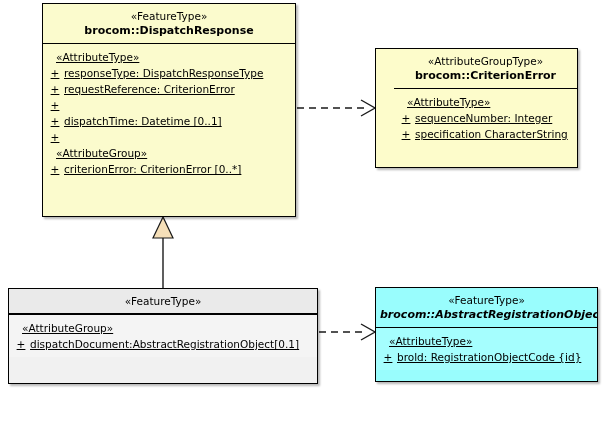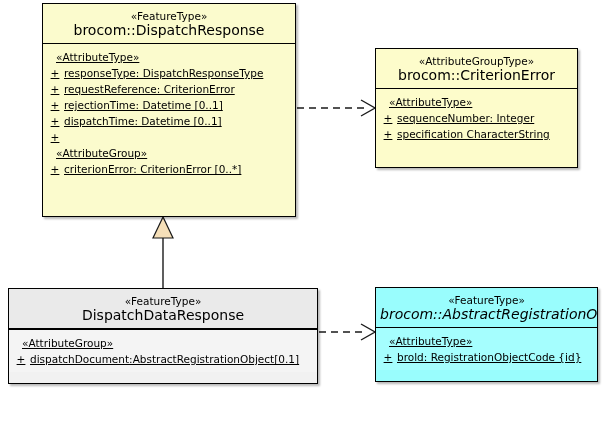--- a/index.html
+++ b/index.html
@@ -40,23 +40,23 @@
   }
 
   .stereotype {
     font-size: 10.5px;
     line-height: 14px;
     color: #000000;
     white-space: nowrap;
   }
 
   .class-name {
-    font-size: 14px;
+    font-size: 11px;
     line-height: 15px;
-    font-weight: normal;
+    font-weight: bold;
     color: #000000;
     white-space: nowrap;
     text-align: center;
   }
   .class-name.abstract {
     font-style: italic;
   }
 
   .uml-body {
     box-sizing: border-box;
@@ -93,20 +93,21 @@
   #box-dispatch-response {
     left: 42px;  top: 3px;  width: 254px; height: 214px;
     background: #fbfbcd;
   }
   #box-dispatch-response .uml-body { background: #fbfbcd; }
   #box-dispatch-response .uml-header { background: #fbfbcd; }
 
   #box-criterion-error {
     left: 375px; top: 48px; width: 203px; height: 120px;
     background: #fdfccb;
+    padding-left: 18px;
   }
   #box-criterion-error .uml-header { background: #fdfccb; }
   #box-criterion-error .uml-body { background: #fdfccb; }
 
   #box-dispatch-data-response {
     left: 8px;   top: 288px; width: 310px; height: 96px;
     background: #f1f1f1;
   }
   #box-dispatch-data-response .uml-header { background: #eaeaea; }
   #box-dispatch-data-response .uml-body   { background: #f4f4f4; }
@@ -161,21 +162,20 @@
       <div class="attr-row">
         <span class="attr-vis">+</span>
         <span class="attr-text">responseType: DispatchResponseType</span>
       </div>
       <div class="attr-row">
         <span class="attr-vis">+</span>
         <span class="attr-text">requestReference: CriterionError</span>
       </div>
       <div class="attr-row">
         <span class="attr-vis">+</span>
-        <span class="attr-text">rejectionTime: Datetime [0..1]</span>
       </div>
       <div class="attr-row">
         <span class="attr-vis">+</span>
         <span class="attr-text">dispatchTime: Datetime [0..1]</span>
       </div>
       <div class="attr-row">
         <span class="attr-vis">+</span>
       </div>
 
       <div class="group-label">«AttributeGroup»</div>
@@ -200,21 +200,20 @@
       <div class="attr-row">
         <span class="attr-vis">+</span>
         <span class="attr-text">specification CharacterString</span>
       </div>
     </div>
   </div>
 
   <div class="uml-class" id="box-dispatch-data-response">
     <div class="uml-header">
       <div class="stereotype">«FeatureType»</div>
-      <div class="class-name">DispatchDataResponse</div>
     </div>
     <div class="uml-body">
       <div class="group-label">«AttributeGroup»</div>
       <div class="attr-row">
         <span class="attr-vis">+</span>
         <span class="attr-text">dispatchDocument:AbstractRegistrationObject[0.1]</span>
       </div>
     </div>
   </div>
 

